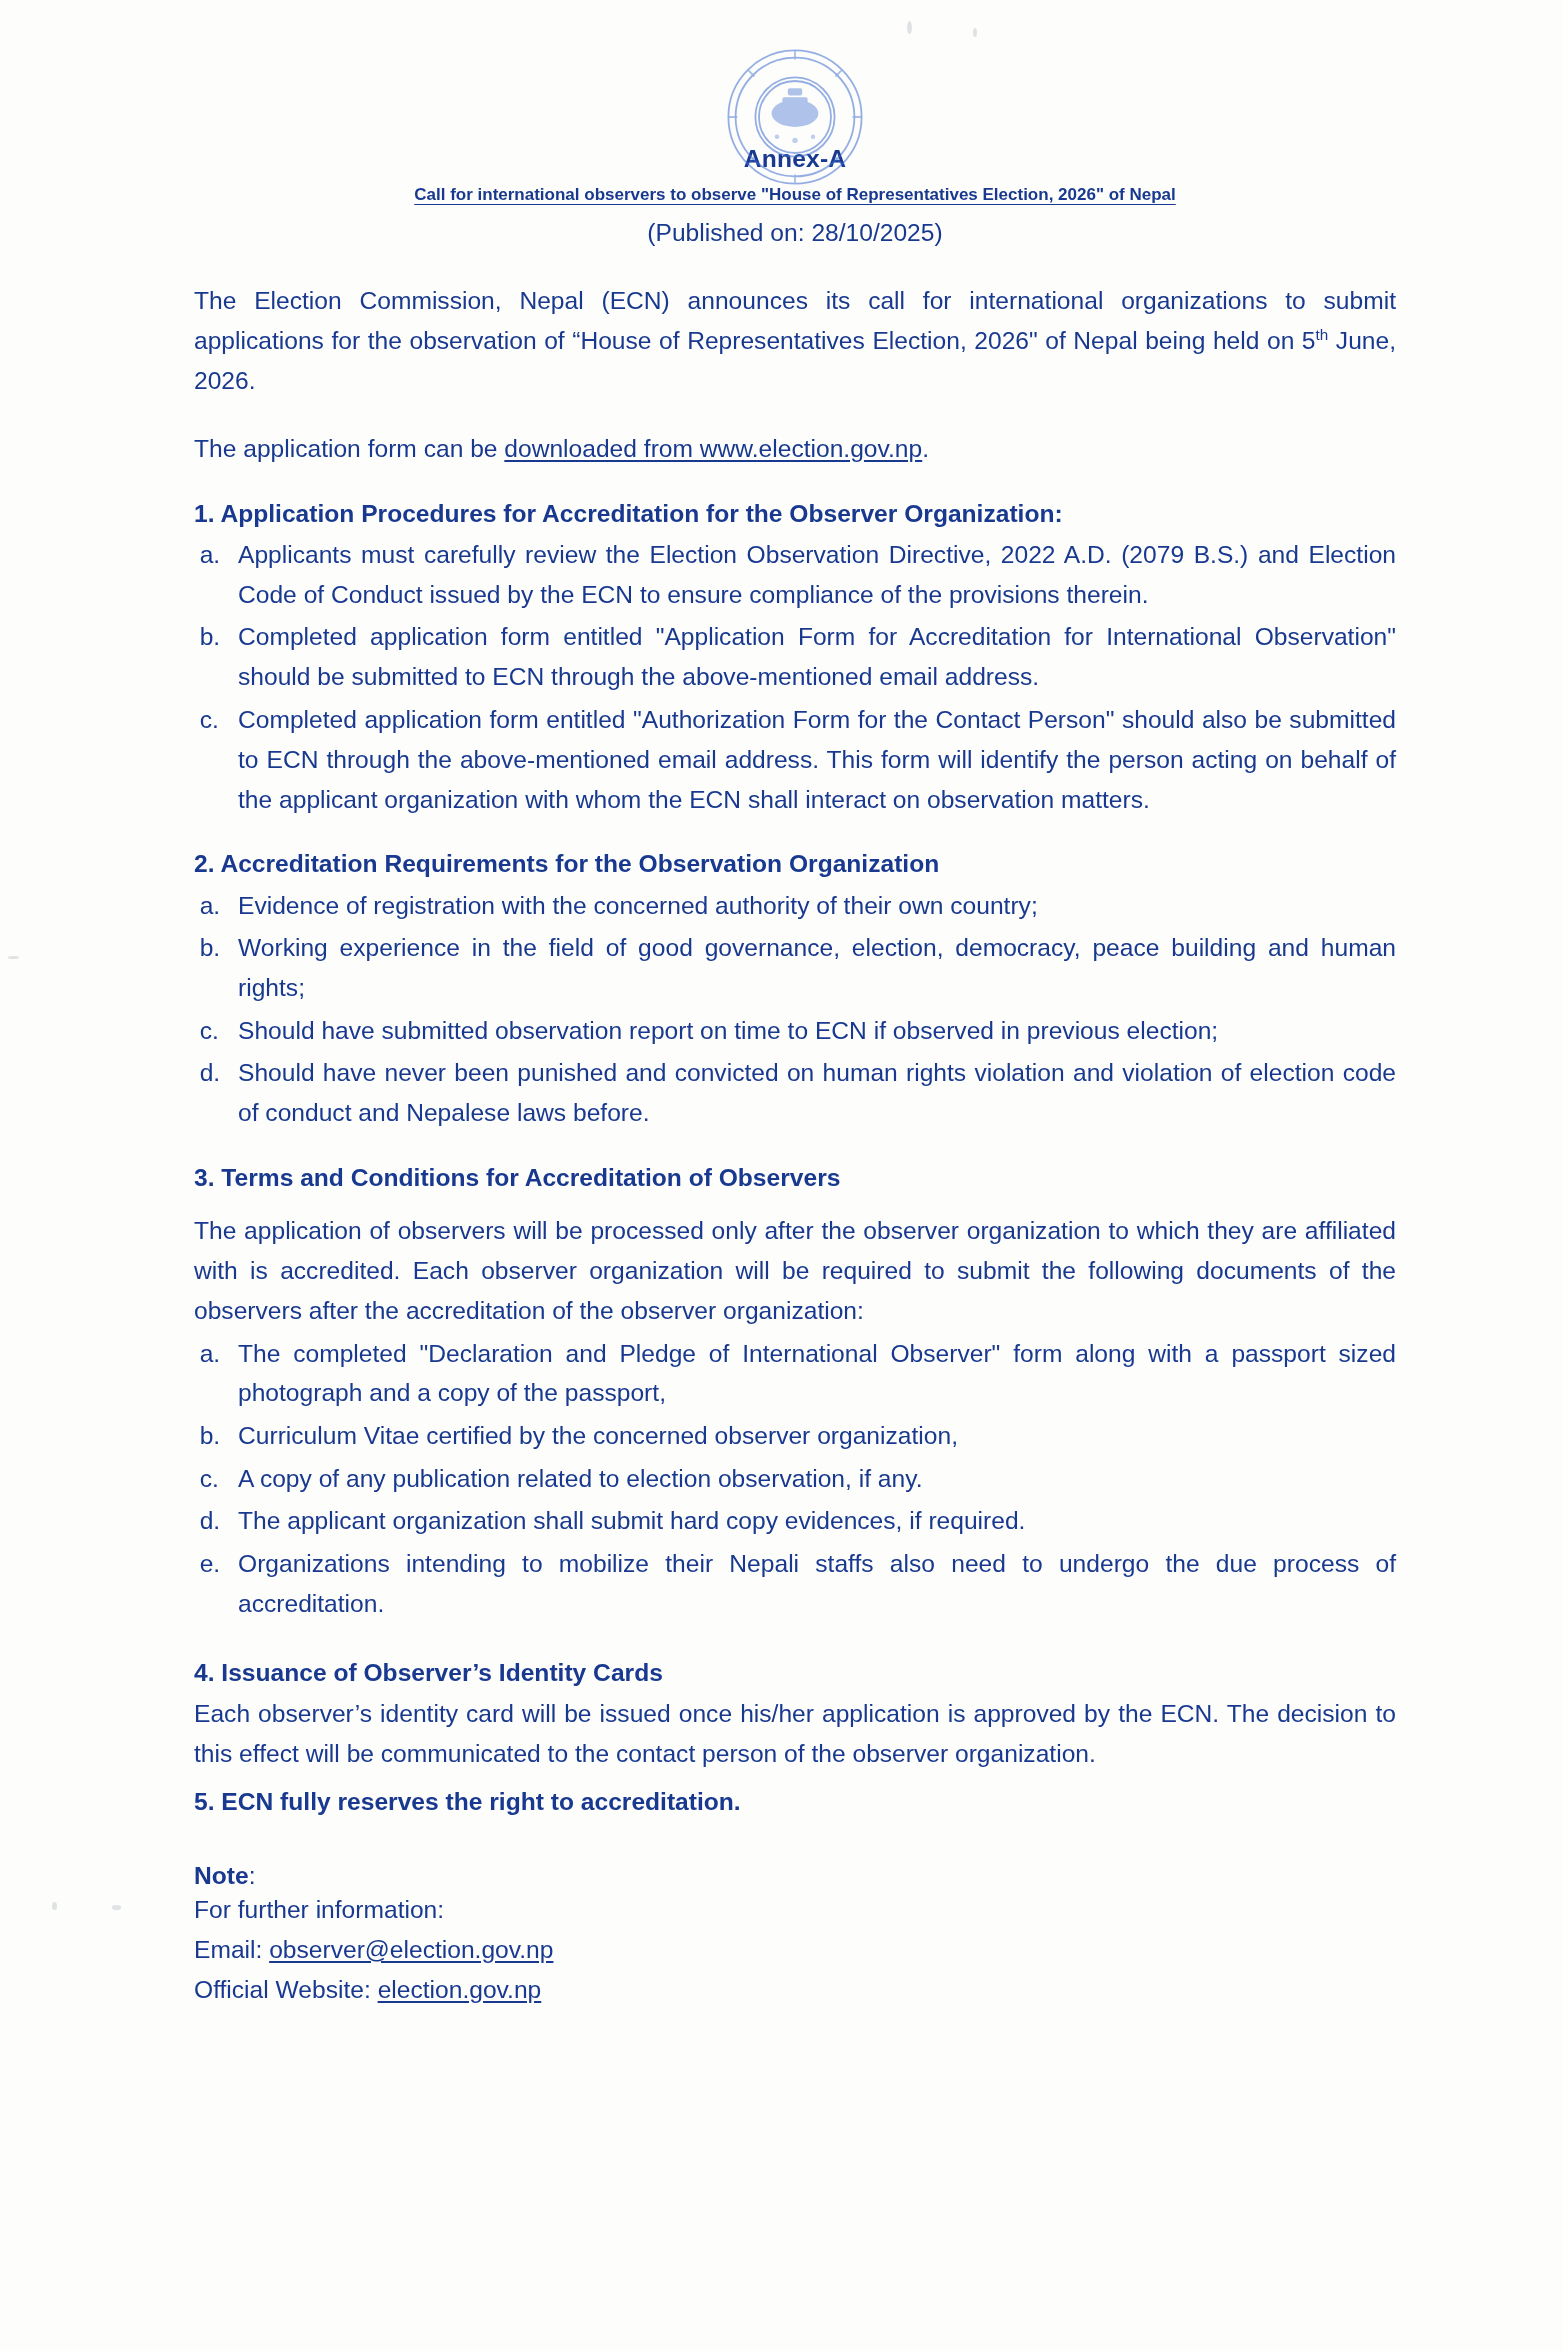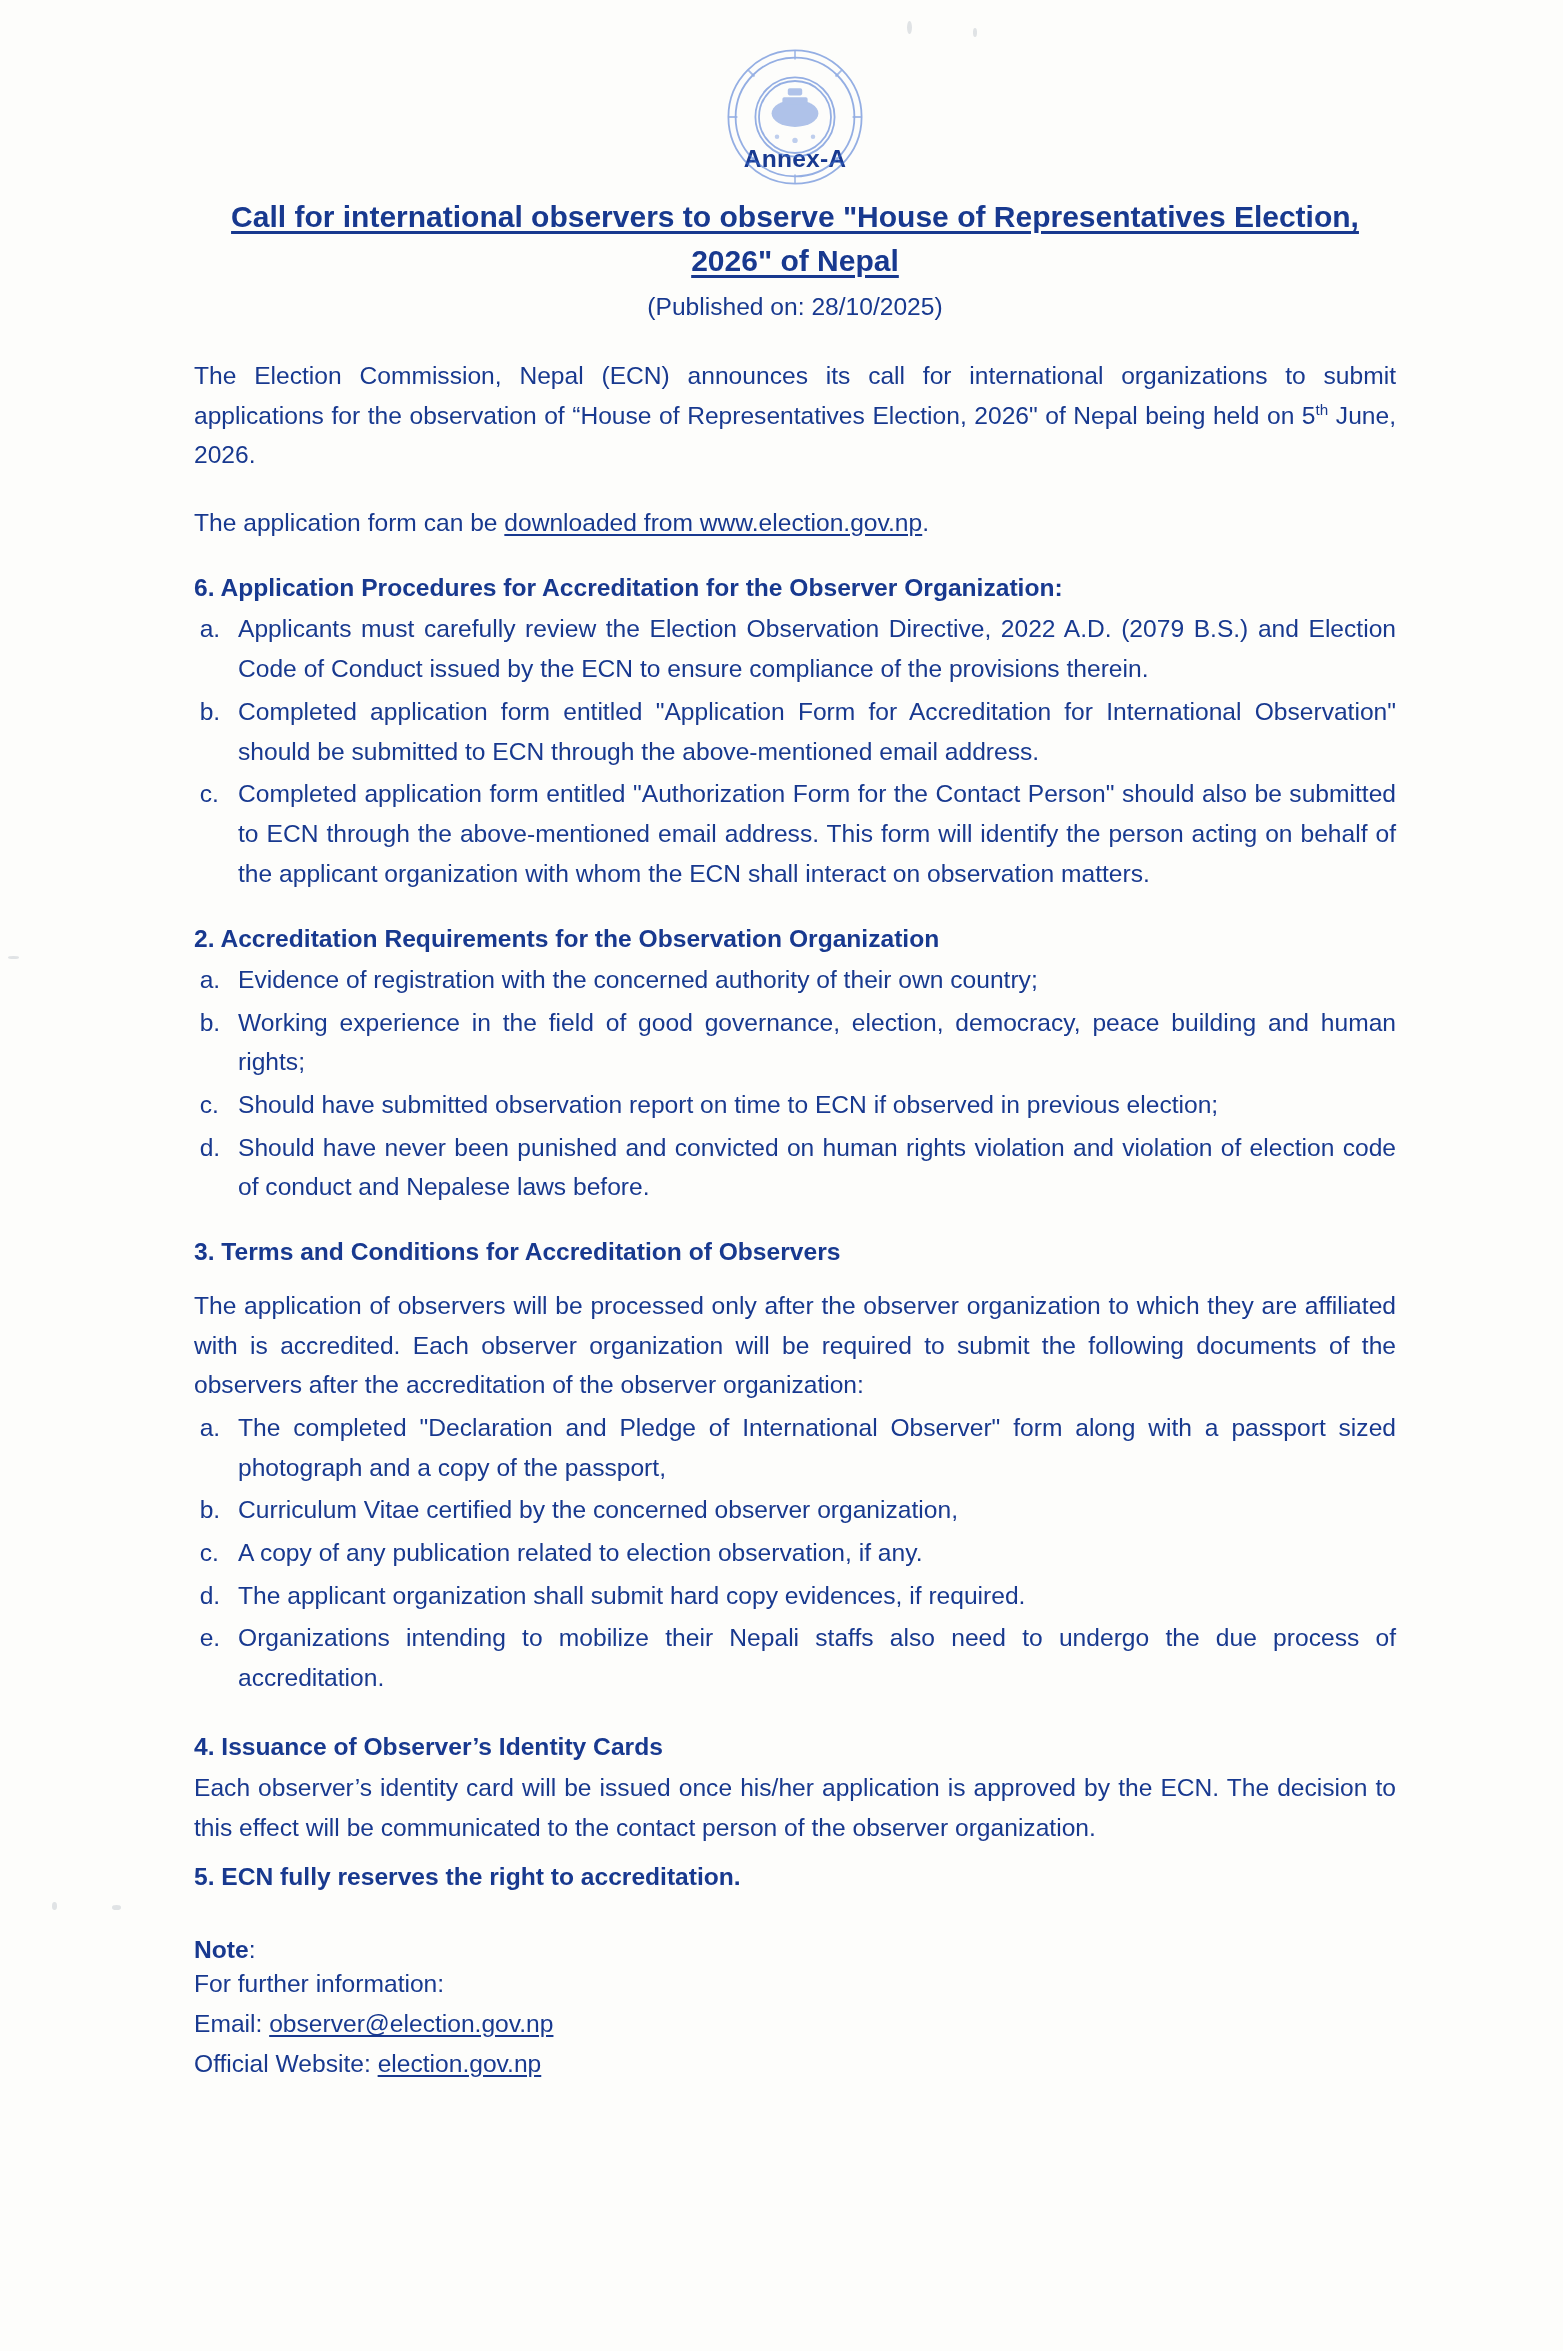--- a/index.html
+++ b/index.html
@@ -47,27 +47,27 @@
     line-height: 1.35;
     color: #18398f;
   }
   .relating {
     font-size: 24.6px;
     font-weight: bold;
     line-height: 1.5;
     color: #18398f;
   }
   .call-title {
-    font-size: 30px;
+    font-size: 17px;
     font-weight: bold;
     line-height: 1.45;
     text-decoration: underline;
     text-underline-offset: 3.8px;
     color: #18398f;
-    margin-top: 20px;
+    margin-top: 8px;
     padding: 0 19px;
   }
   .published {
     font-size: 24.6px;
     font-weight: normal;
     line-height: 1.7;
     color: #18398f;
     margin-top: 3.8px;
   }
   
@@ -190,21 +190,21 @@
 
     <p class="para first-para">
       <span>The Election Commission, Nepal (ECN) announces its call for international organizations to submit applications for the observation of “House of Representatives Election, 2026" of Nepal being held on 5</span><sup>th</sup><span> June, 2026.</span>
     </p>
 
 
     <p class="para">
       <span>The application form can be </span><span class="u">downloaded from www.election.gov.np</span><span>.</span>
     </p>
 
-    <h3 class="sec">6. Application Procedures for Accreditation for the Observer Organization:</h3>
+    <h3 class="sec">1. Application Procedures for Accreditation for the Observer Organization:</h3>
     <ol class="alpha">
       <li><span class="mk">a.</span><span>Applicants must carefully review the Election Observation Directive, 2022 A.D. (2079 B.S.) and Election Code of Conduct issued by the ECN to ensure compliance of the provisions therein.</span></li>
       <li><span class="mk">b.</span><span>Completed application form entitled "Application Form for Accreditation for International Observation" should be submitted to ECN through the above-mentioned email address.</span></li>
       <li><span class="mk">c.</span><span>Completed application form entitled "Authorization Form for the Contact Person" should also be submitted to ECN through the above-mentioned email address. This form will identify the person acting on behalf of the applicant organization with whom the ECN shall interact on observation matters.</span></li>
     </ol>
 
     <h3 class="sec">2. Accreditation Requirements for the Observation Organization</h3>
     <ol class="alpha">
       <li><span class="mk">a.</span><span>Evidence of registration with the concerned authority of their own country;</span></li>
       <li><span class="mk">b.</span><span>Working experience in the field of good governance, election, democracy, peace building and human rights;</span></li>

